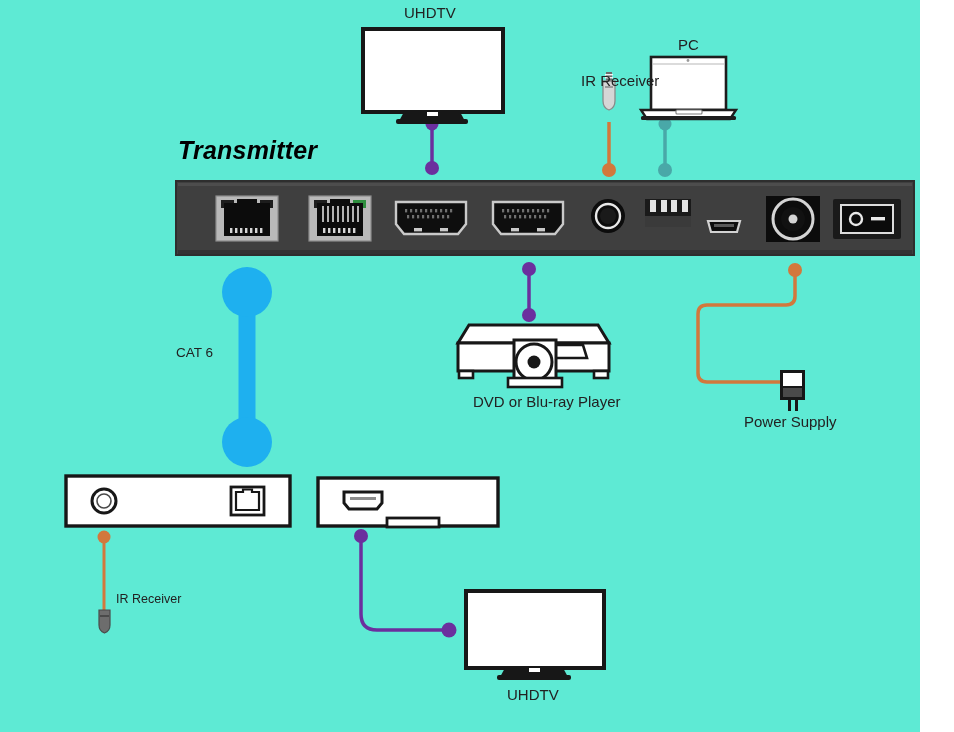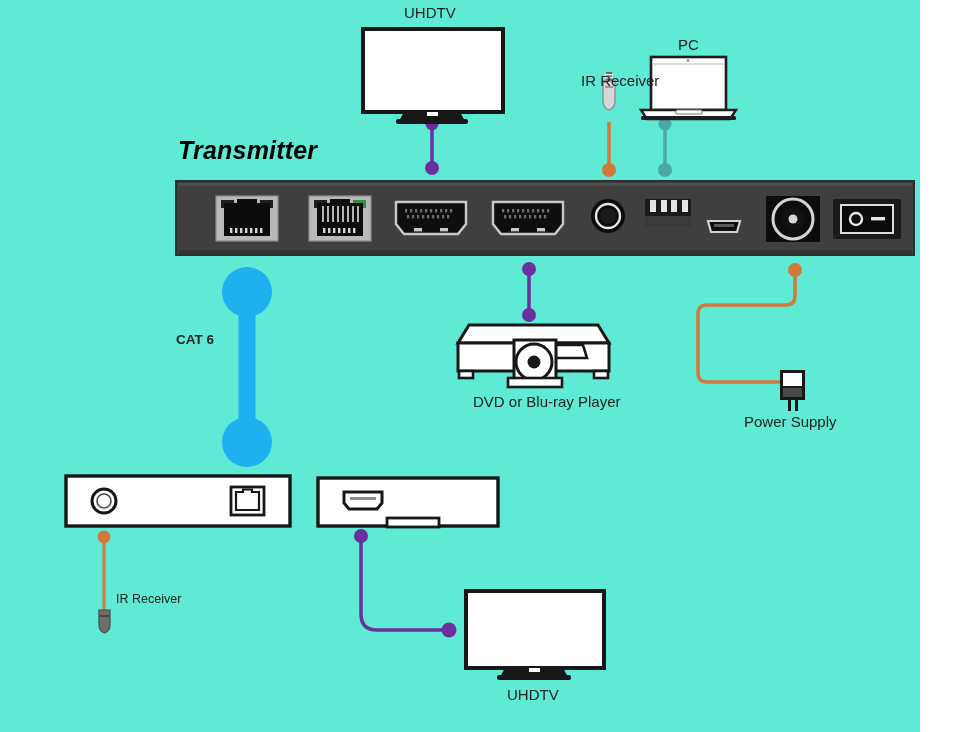--- a/index.html
+++ b/index.html
@@ -328,21 +328,21 @@
   </svg>
 
   <div class="lbl lbl-device" style="left:404px; top:4px;">UHDTV</div>
 
   <div class="lbl lbl-device" style="left:581px; top:72px;">IR Receiver</div>
 
   <div class="lbl lbl-device" style="left:678px; top:36px;">PC</div>
 
   <div class="lbl lbl-bold" style="left:178px; top:136px;">Transmitter</div>
 
-  <div class="lbl lbl-cat" style="left:176px; top:332px;font-weight:bold;">CAT 6</div>
+  <div class="lbl lbl-cat" style="left:176px; top:345px;">CAT 6</div>
 
   <div class="lbl lbl-device" style="left:473px; top:393px;">DVD or Blu-ray Player</div>
 
   <div class="lbl lbl-device" style="left:744px; top:413px;">Power Supply</div>
 
 
   <div class="lbl lbl-small" style="left:116px; top:592px;">IR Receiver</div>
 
   <div class="lbl lbl-device" style="left:507px; top:686px;">UHDTV</div>
 

